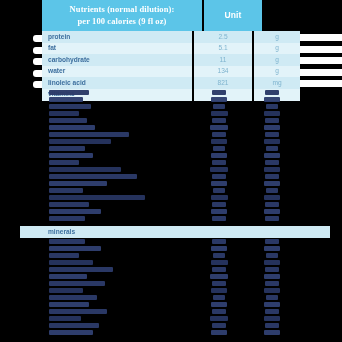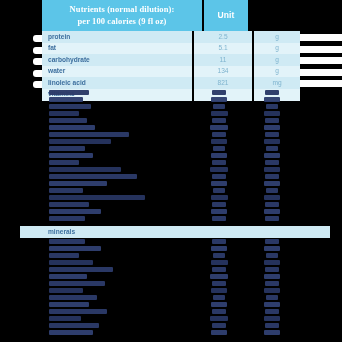--- a/index.html
+++ b/index.html
@@ -16,21 +16,21 @@
   
   .table{position:absolute;left:42px;top:0;width:258px;}
   .hrow{display:flex;align-items:stretch;height:31px;}
   .hcell{
     background:#5cc5e8;color:#ffffff;font-weight:bold;font-size:8.5px;
     display:flex;align-items:center;justify-content:center;text-align:center;
     line-height:1.35;letter-spacing:.1px;
   }
   .hc-name{width:160px;font-family:Liberation Serif, serif;}
   .hc-val{width:58px;margin-left:2px;}
-  .hc-unit{width:44px;margin-left:2px;}
+  .hc-unit{width:58px;margin-left:2px;}
 
   .row{display:flex;align-items:stretch;height:11.6px;}
   .cell{
     font-size:6.6px;display:flex;align-items:center;line-height:1;
     color:#4f7fa8;
   }
   .c-name{width:150px;padding-left:6px;box-sizing:border-box;font-weight:bold;color:#3d6f9e;}
   .c-val{width:58px;margin-left:2px;justify-content:center;color:#7fb4cf;}
   .c-unit{width:46px;margin-left:2px;justify-content:center;color:#7fb4cf;}
   .odd .cell{background:#cfeaf4;}

